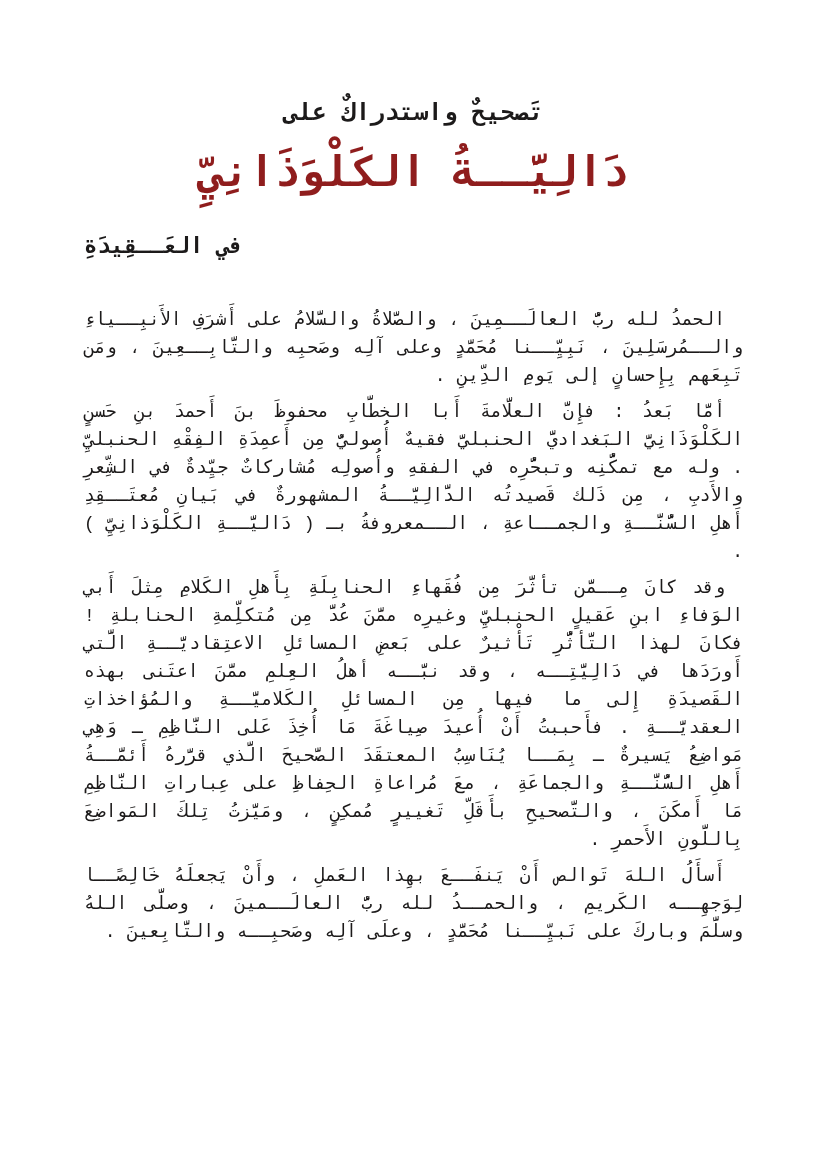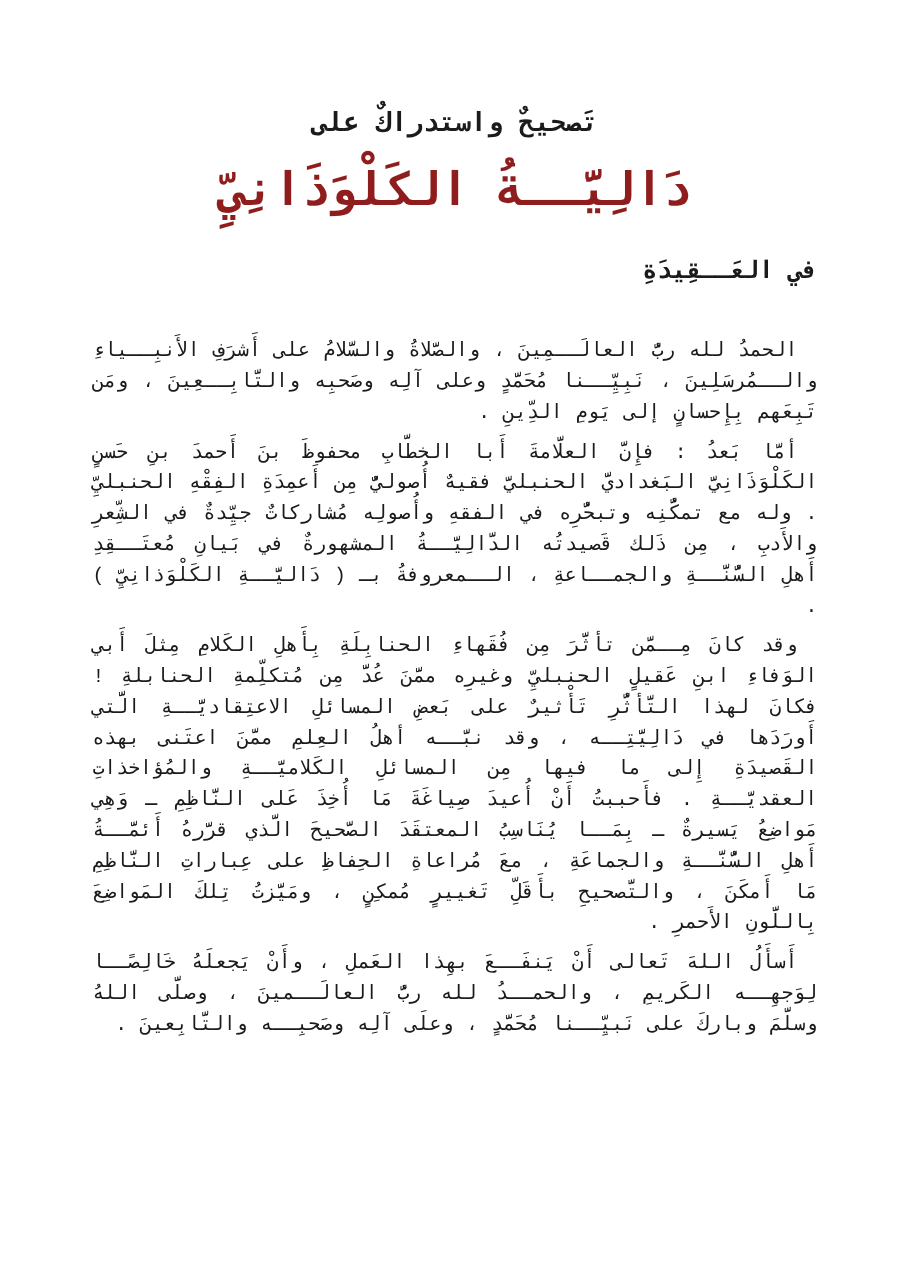--- a/index.html
+++ b/index.html
@@ -32,21 +32,21 @@
   .main-title {
     margin: 10px 0 0 0;
     text-align: center;
     font-size: 42px;
     font-weight: bold;
     color: var(--title-red, #8f1d1d);
     line-height: 1.6;
   }
   .subtitle {
     margin-top: 22px;
-    text-align: right;
+    text-align: left;
     font-size: 22px;
     font-weight: bold;
     line-height: 1.5;
   }
   .body-text {
     margin-top: 42px;
   }
   .body-text p {
     margin: 0 0 8px 0;
     font-size: 18px;
@@ -74,18 +74,18 @@
     <div class="pretitle">تَصحيحٌ واستدراكٌ على</div>
 
     <h1 class="main-title">دَالِيَّــةُ الكَلْوَذَانِيِّ</h1>
 
     <div class="subtitle">في العَــقِيدَةِ</div>
 
     <div class="body-text">
       <p>الحمدُ لله ربُّ العالَــمِينَ ، والصَّلاةُ والسَّلامُ على أَشرَفِ الأَنبِــياءِ والــمُرسَلِينَ ، نَبِيِّــنا مُحَمَّدٍ وعلى آلِه وصَحبِه والتَّابِــعِينَ ، ومَن تَبِعَهم بِإِحسانٍ إلى يَومِ الدِّينِ .</p>
       <p>أمَّا بَعدُ : فإِنَّ العلَّامةَ أَبا الخطَّابِ محفوظَ بنَ أَحمدَ بنِ حَسنٍ الكَلْوَذَانِيَّ البَغداديَّ الحنبليَّ فقيهٌ أُصوليٌّ مِن أَعمِدَةِ الفِقْهِ الحنبليِّ . وله مع تمكُّنِه وتبحُّرِه في الفقهِ وأُصولِه مُشاركاتٌ جيِّدةٌ في الشِّعرِ والأَدبِ ، مِن ذَلك قَصيدتُه الدَّالِيَّــةُ المشهورةٌ في بَيانِ مُعتَــقِدِ أَهلِ السُّنَّــةِ والجمــاعةِ ، الــمعروفةُ بـ ( دَاليَّــةِ الكَلْوَذانِيِّ ) .</p>
       <p>وقد كانَ مِــمَّن تأثَّرَ مِن فُقَهاءِ الحنابِلَةِ بِأَهلِ الكَلامِ مِثلَ أَبي الوَفاءِ ابنِ عَقيلٍ الحنبليِّ وغيرِه ممَّنَ عُدَّ مِن مُتكلِّمةِ الحنابلةِ ! فكانَ لهذا التَّأثُّرِ تَأْثيرٌ على بَعضِ المسائلِ الاعتِقاديَّــةِ الَّتي أَورَدَها في دَالِيَّتِــه ، وقد نبَّــه أهلُ العِلمِ ممَّنَ اعتَنى بهذه القَصيدَةِ إِلى ما فيها مِن المسائلِ الكَلاميَّــةِ والمُؤاخذاتِ العقديَّــةِ . فأَحببتُ أَنْ أُعيدَ صِياغَةَ مَا أُخِذَ عَلى النَّاظِمِ ـ وَهِي مَواضِعُ يَسيرةٌ ـ بِمَــا يُنَاسِبُ المعتقَدَ الصَّحيحَ الَّذي قرَّرهُ أَئمَّــةُ أَهلِ السُّنَّــةِ والجماعَةِ ، معَ مُراعاةِ الحِفاظِ على عِباراتِ النَّاظِمِ مَا أَمكَنَ ، والتَّصحيحِ بأَقَلِّ تَغييرٍ مُمكِنٍ ، ومَيَّزتُ تِلكَ المَواضِعَ بِاللَّونِ الأَحمرِ .</p>
-      <p>أَسأَلُ اللهَ تَعالى أَنْ يَنفَــعَ بهِذا العَملِ ، وأَنْ يَجعلَهُ خَالِصًــا لِوَجهِــه الكَريمِ ، والحمــدُ لله ربُّ العالَــمينَ ، وصلَّى اللهُ وسلَّمَ وباركَ على نَبيِّــنا مُحَمَّدٍ ، وعلَى آلِه وصَحبِــه والتَّابِعينَ .</p>
+      <p>أَسأَلُ اللهَ تَوالص أَنْ يَنفَــعَ بهِذا العَملِ ، وأَنْ يَجعلَهُ خَالِصًــا لِوَجهِــه الكَريمِ ، والحمــدُ لله ربُّ العالَــمينَ ، وصلَّى اللهُ وسلَّمَ وباركَ على نَبيِّــنا مُحَمَّدٍ ، وعلَى آلِه وصَحبِــه والتَّابِعينَ .</p>
     </div>
 
 
   </div>
 </div>
 
 </body></html>

